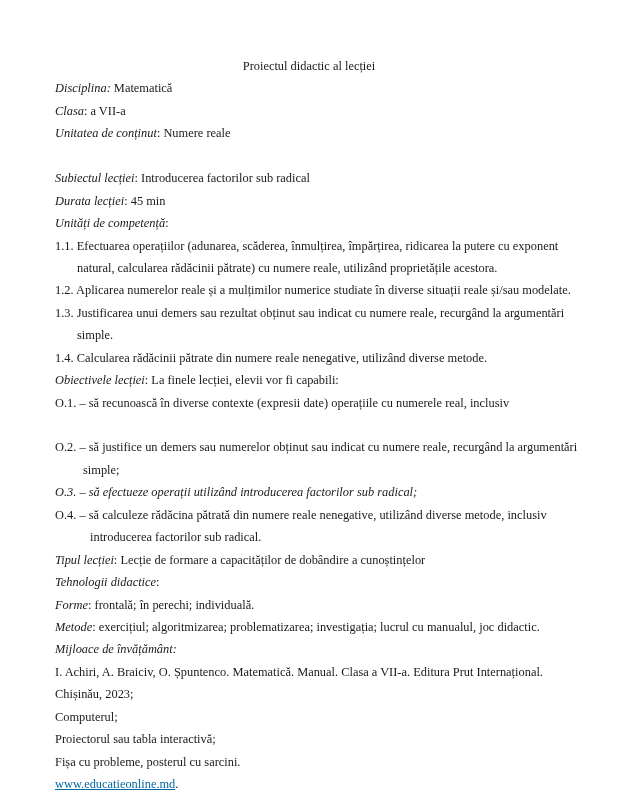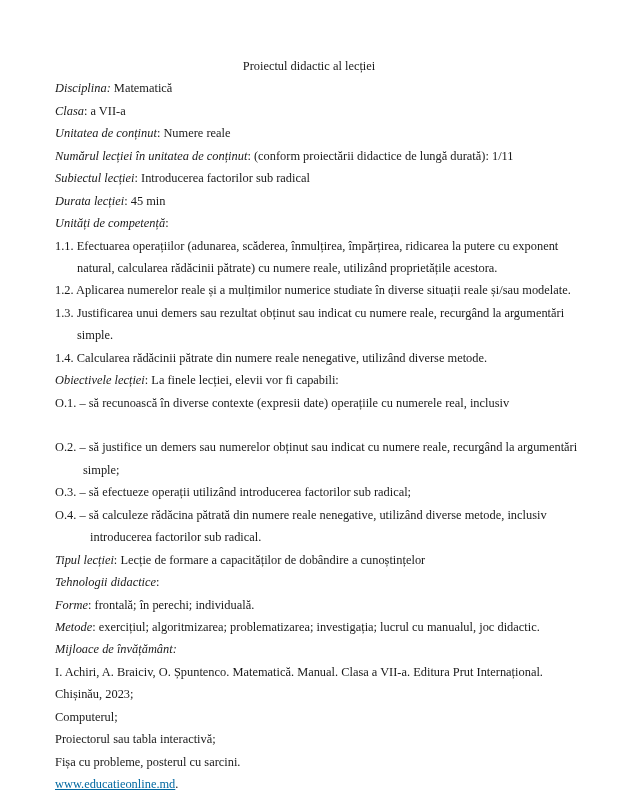--- a/index.html
+++ b/index.html
@@ -16,37 +16,36 @@
   </style>
 </head>
 <body>
 
 <div class="page">
   <div class="line title" style="top:58px">Proiectul didactic al lecției</div>
 
   <div class="line" style="top: 80px;"><i>Disciplina:</i><span> Matematică</span></div>
   <div class="line" style="top: 103px;"><i>Clasa</i><span>: a VII-a</span></div>
   <div class="line" style="top: 125px;"><i>Unitatea de conținut</i><span>: Numere reale</span></div>
-  <div class="line" style="top: 148px;"><i>Numărul lecției în unitatea de conținut</i><span>:  (conform proiectării didactice de lungă durată): 1/11</span></div>
   <div class="line" style="top: 170px;"><i>Subiectul lecției</i><span>: Introducerea factorilor sub radical</span></div>
   <div class="line" style="top: 193px;"><i>Durata lecției</i><span>: 45 min</span></div>
   <div class="line" style="top: 215px;"><i>Unități de competență</i><span>:</span></div>
 
   <div class="line" style="top: 238px;">1.1. Efectuarea operațiilor (adunarea, scăderea, înmulțirea, împărțirea, ridicarea la putere cu exponent</div>
   <div class="line ind1" style="top: 260px;">natural, calcularea   rădăcinii pătrate) cu numere reale, utilizând proprietățile acestora.</div>
   <div class="line" style="top: 282px;">1.2. Aplicarea numerelor reale și a mulțimilor numerice studiate în diverse situații reale și/sau modelate.</div>
   <div class="line" style="top: 305px;">1.3. Justificarea unui demers sau rezultat obținut sau indicat cu numere reale,  recurgând la argumentări</div>
   <div class="line ind1" style="top: 327px;">simple.</div>
   <div class="line" style="top: 350px;">1.4. Calcularea rădăcinii pătrate din numere reale nenegative, utilizând diverse metode.</div>
 
   <div class="line" style="top: 372px;"><i>Obiectivele lecției</i><span>: La finele lecției, elevii vor fi capabili:</span></div>
   <div class="line" style="top: 395px;">O.1. – să recunoască în diverse contexte (expresii date) operațiile cu numerele real, inclusiv</div>
   <div class="line" style="top: 439px;">O.2. – să justifice un demers sau numerelor obținut sau indicat cu numere reale,  recurgând la argumentări</div>
   <div class="line ind3" style="top: 462px;">simple;</div>
-  <div class="line" style="top: 484px;">O.3. – să efectueze operații utilizând  introducerea factorilor sub radical;</div>
+  <div class="line" style="top: 484px; font-style: italic;">O.3. – să efectueze operații utilizând  introducerea factorilor sub radical;</div>
   <div class="line" style="top: 507px;">O.4. – să calculeze rădăcina pătrată din numere reale nenegative, utilizând diverse metode, inclusiv</div>
   <div class="line ind2" style="top: 529px; text-align: right;">introducerea factorilor sub radical.</div>
 
   <div class="line" style="top: 552px;"><i>Tipul lecției</i><span>: Lecție de formare a capacităților de dobândire  a cunoștințelor</span></div>
   <div class="line" style="top: 574px;"><i>Tehnologii didactice</i><span>:</span></div>
   <div class="line" style="top: 597px; font-family: Liberation Serif, serif;"><i>Forme</i><span>: frontală; în perechi; individuală.</span></div>
   <div class="line" style="top: 619px;"><i>Metode</i><span>: exercițiul; algoritmizarea; problematizarea; investigația;  lucrul cu manualul, joc didactic.</span></div>
   <div class="line" style="top: 641px;"><i>Mijloace de învățământ:</i></div>
 <div class="line" style="top: 664px;">I. Achiri, A. Braiciv, O. Șpuntenco. Matematică. Manual. Clasa a VII-a. Editura Prut Internațional.</div>
     <div class="line" style="top: 686px;">Chișinău, 2023;</div>

